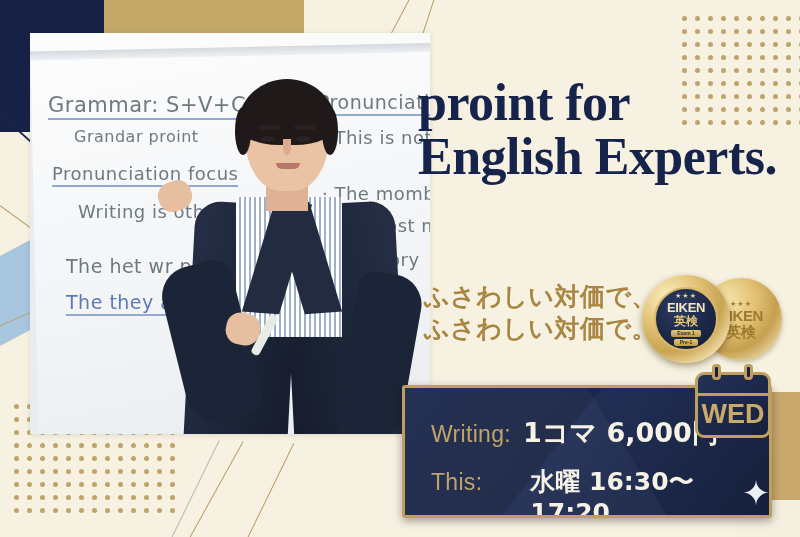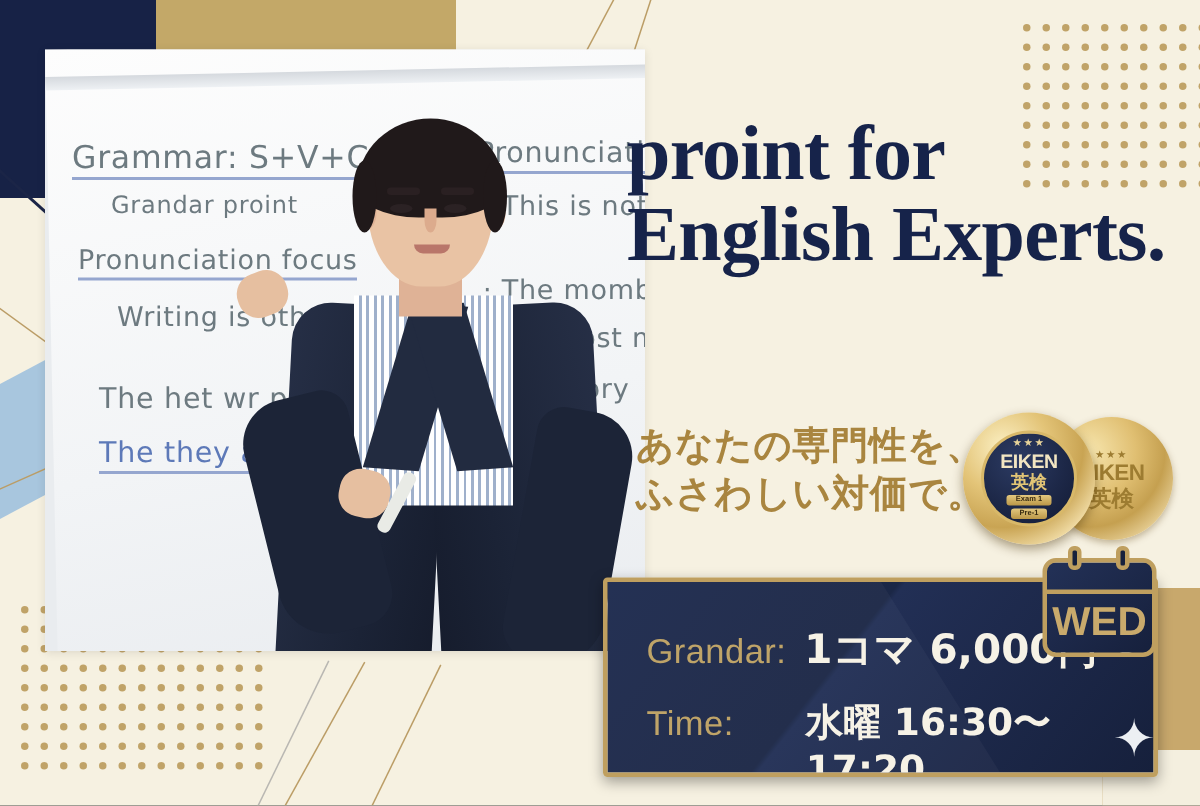--- a/index.html
+++ b/index.html
@@ -546,21 +546,21 @@
       <div class="pen"></div>
     </div>
   </div>
 
   <div class="headline">
     <span>proint for</span>
     <span>English Experts.</span>
   </div>
 
   <div class="subhead">
-    <span>あなたの専門性を、</span>
+    <span>ふさわしい対価で、</span>
     <span>ふさわしい対価で。</span>
   </div>
 
   <div class="badge badge-back">
     <div class="b2-stars">★★★</div>
     <div class="b2-eiken">EIKEN</div>
     <div class="b2-jp">英検</div>
   </div>
 
   <div class="badge badge-front">
@@ -573,26 +573,26 @@
     </div>
   </div>
 
   <div class="gold-block-right"></div>
   <div class="cream-block-br"></div>
 
   <div class="panel">
     <div class="panel-sheen"></div>
 
     <div class="panel-row" style="left:26px; top:27px;">
-      <div class="panel-label">Grandar:</div>
+      <div class="panel-label">Writing:</div>
       <div class="panel-value big" style="margin-left:12px;">1コマ 6,000円〜</div>
     </div>
 
     <div class="panel-row" style="left:26px; top:77px;">
-      <div class="panel-label">Time:</div>
+      <div class="panel-label">This:</div>
       <div class="panel-value" style="margin-left:48px;">水曜 16:30〜17:20</div>
     </div>
 
     <div class="sparkle" style="left:334px; top:88px; position:absolute;">✦</div>
   </div>
 
   <div class="calendar">
     <div class="cal-ring" style="left:14px;"></div>
     <div class="cal-ring" style="left:46px;"></div>
     <div class="cal-bar"></div>

